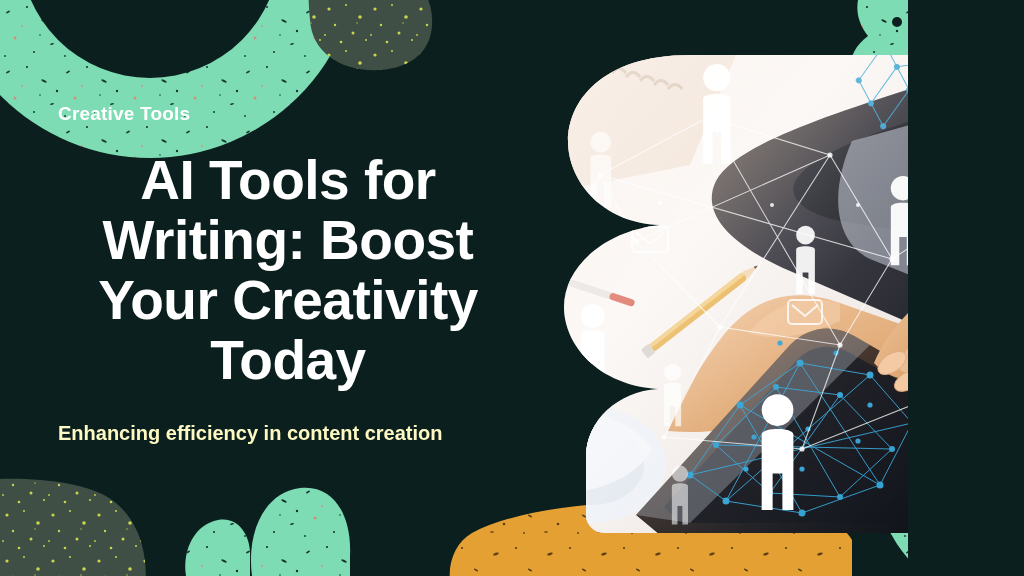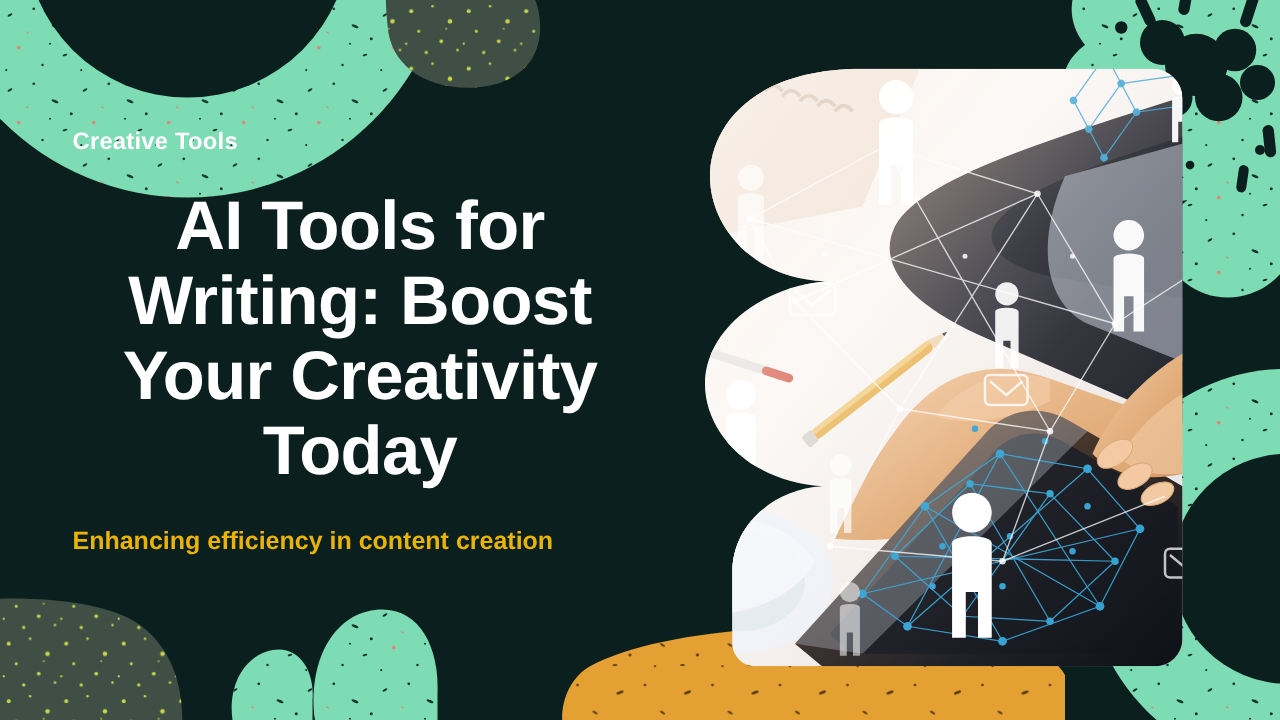--- a/index.html
+++ b/index.html
@@ -1,21 +1,21 @@
 <!DOCTYPE html>
 <html><head>
 <meta charset="utf-8">
 <style>
   html,body{margin:0;padding:0;}
   body{
     width:1024px;height:576px;overflow:hidden;
     font-family:"Liberation Sans", sans-serif;
     background:#0b201e;
   }
-  .stage{position:relative;width:1024px;height:576px;overflow:hidden;background:#0b201e;}
+  .stage{position:relative;width:908px;height:576px;overflow:hidden;background:#0b201e;}
 
   
   .deco{position:absolute;inset:0;overflow:hidden;pointer-events:none;}
   .deco svg{position:absolute;inset:0;}
 
   
   .photo-panel{
     position:absolute;left:540px;top:45px;width:420px;height:490px;
   }
   .photo-clip{width:100%;height:100%;}
@@ -28,21 +28,21 @@
     color:#ffffff;font-size:19px;font-weight:bold;letter-spacing:.2px;
     margin:0 0 26px 0;line-height:1.1;
   }
   .headline{
     color:#ffffff;font-size:55px;font-weight:bold;line-height:1.09;
     letter-spacing:-0.5px;margin:0 0 30px 0;
     max-width:460px;
     text-align:center;
   }
   .subtitle{
-    color:#eab308;font-size:20px;font-weight:bold;line-height:1.2;margin:0;
+    color:#fef9c3;font-size:20px;font-weight:bold;line-height:1.2;margin:0;
   }
 </style>
 </head>
 <body>
 
 <div class="stage">
 
   <div class="deco">
     <svg width="1024" height="576" viewBox="0 0 1024 576" xmlns="http://www.w3.org/2000/svg">
       <defs>

